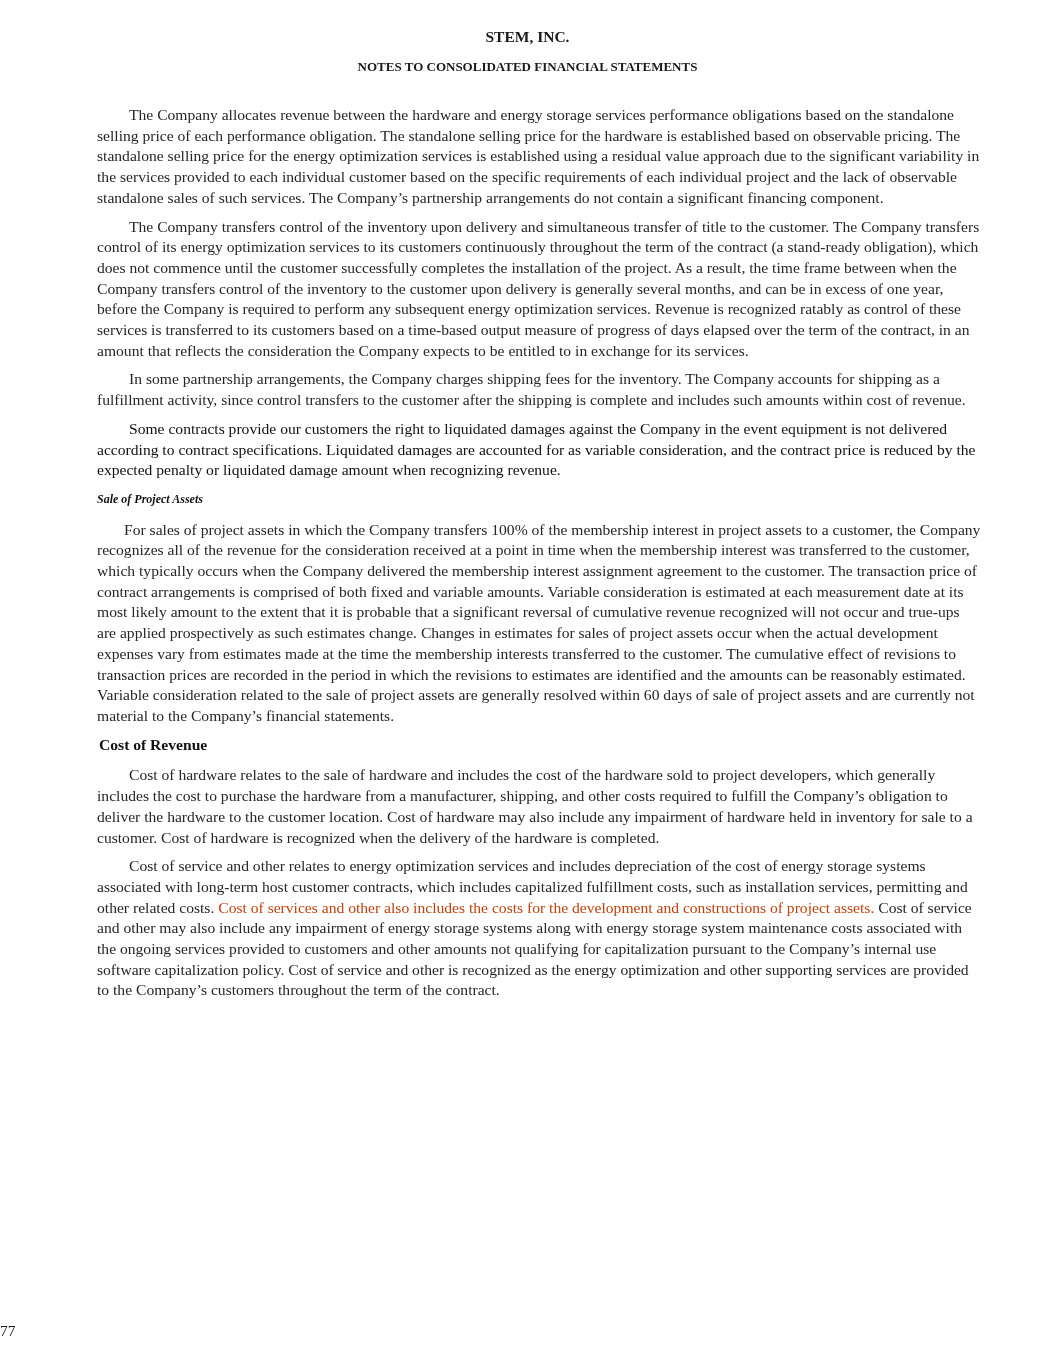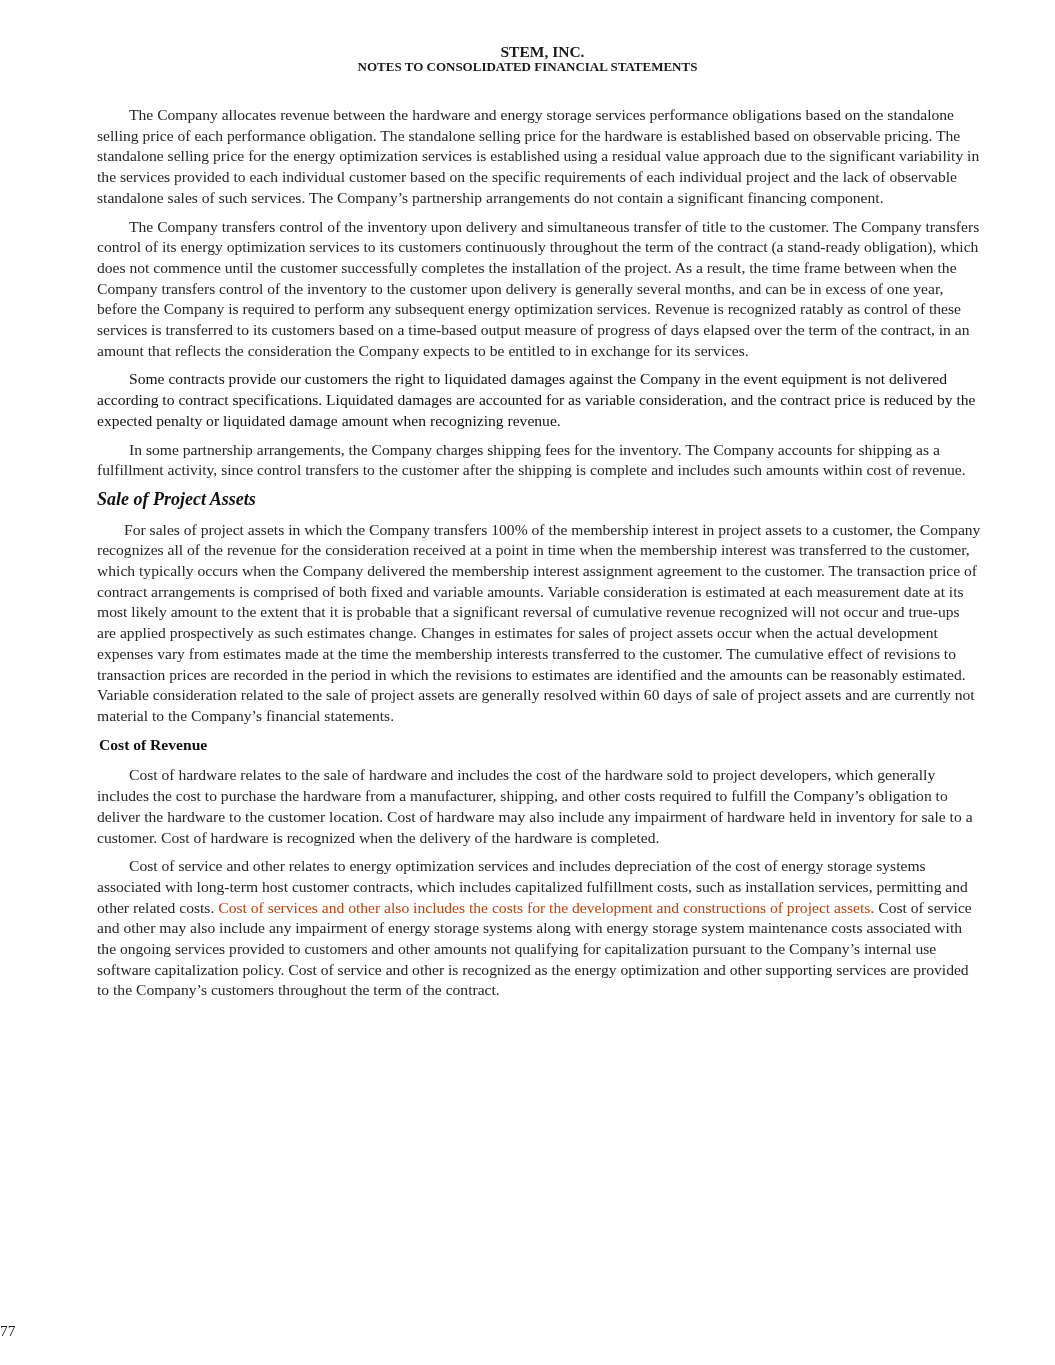--- a/index.html
+++ b/index.html
@@ -22,21 +22,21 @@
       width: 885px;
     }
     .company {
       position: absolute;
       top: 28px;
       left: 0;
       width: 885px;
       text-align: center;
       font-weight: bold;
       font-size: 15.5px;
-      margin: 15px;
+      margin: 0;
     }
     .notes-title {
       position: absolute;
       top: 59px;
       left: 0;
       width: 885px;
       text-align: center;
       font-weight: bold;
       font-size: 13px;
       margin: 0;
@@ -62,21 +62,21 @@
     }
     .heading-bold {
       margin: 0 0 10px 2px;
       font-size: 15.6px;
       line-height: 20.7px;
       font-weight: bold;
       color: #111111;
     }
     .heading-italic {
       margin: 0 0 10px 0;
-      font-size: 18px;
+      font-size: 12px;
       line-height: 20.7px;
       font-weight: bold;
       font-style: italic;
       color: #111111;
     }
     .gray {
       color: #c2410c;
     }
     .page-number {
       position: absolute;
@@ -91,22 +91,22 @@
 </head>
 <body>
 
 <div class="page">
   <h1 class="company">STEM, INC.</h1>
   <h2 class="notes-title">NOTES TO CONSOLIDATED FINANCIAL STATEMENTS</h2>
 
   <div class="content">
     <p class="para">The Company allocates revenue between the hardware and energy storage services performance obligations based on the standalone selling price of each performance obligation. The standalone selling price for the hardware is established based on observable pricing. The standalone selling price for the energy optimization services is established using a residual value approach due to the significant variability in the services provided to each individual customer based on the specific requirements of each individual project and the lack of observable standalone sales of such services. The Company’s partnership arrangements do not contain a significant financing component.</p>
     <p class="para">The Company transfers control of the inventory upon delivery and simultaneous transfer of title to the customer. The Company transfers control of its energy optimization services to its customers continuously throughout the term of the contract (a stand-ready obligation), which does not commence until the customer successfully completes the installation of the project. As a result, the time frame between when the Company transfers control of the inventory to the customer upon delivery is generally several months, and can be in excess of one year, before the Company is required to perform any subsequent energy optimization services. Revenue is recognized ratably as control of these services is transferred to its customers based on a time-based output measure of progress of days elapsed over the term of the contract, in an amount that reflects the consideration the Company expects to be entitled to in exchange for its services.</p>
+    <p class="para">In some partnership arrangements, the Company charges shipping fees for the inventory. The Company accounts for shipping as a fulfillment activity, since control transfers to the customer after the shipping is complete and includes such amounts within cost of revenue.</p>
     <p class="para dark">Some contracts provide our customers the right to liquidated damages against the Company in the event equipment is not delivered according to contract specifications. Liquidated damages are accounted for as variable consideration, and the contract price is reduced by the expected penalty or liquidated damage amount when recognizing revenue.</p>
-    <p class="para">In some partnership arrangements, the Company charges shipping fees for the inventory. The Company accounts for shipping as a fulfillment activity, since control transfers to the customer after the shipping is complete and includes such amounts within cost of revenue.</p>
 
     <div class="heading-italic">Sale of Project Assets</div>
     <p class="para indent-small">For sales of project assets in which the Company transfers 100% of the membership interest in project assets to a customer, the Company recognizes all of the revenue for the consideration received at a point in time when the membership interest was transferred to the customer, which typically occurs when the Company delivered the membership interest assignment agreement to the customer. The transaction price of contract arrangements is comprised of both fixed and variable amounts. Variable consideration is estimated at each measurement date at its most likely amount to the extent that it is probable that a significant reversal of cumulative revenue recognized will not occur and true-ups are applied prospectively as such estimates change. Changes in estimates for sales of project assets occur when the actual development expenses vary from estimates made at the time the membership interests transferred to the customer. The cumulative effect of revisions to transaction prices are recorded in the period in which the revisions to estimates are identified and the amounts can be reasonably estimated. Variable consideration related to the sale of project assets are generally resolved within 60 days of sale of project assets and are currently not material to the Company’s financial statements.</p>
 
     <div class="heading-bold">Cost of Revenue</div>
 
     <p class="para">Cost of hardware relates to the sale of hardware and includes the cost of the hardware sold to project developers, which generally includes the cost to purchase the hardware from a manufacturer, shipping, and other costs required to fulfill the Company’s obligation to deliver the hardware to the customer location. Cost of hardware may also include any impairment of hardware held in inventory for sale to a customer. Cost of hardware is recognized when the delivery of the hardware is completed.</p>
 
     <p class="para"><span>Cost of service and other relates to energy optimization services and includes depreciation of the cost of energy storage systems associated with long-term host customer contracts, which includes capitalized fulfillment costs, such as installation services, permitting and other related costs.</span><span class="gray"> Cost of services and other also includes the costs for the development and constructions of project assets.</span><span> Cost of service and other may also include any impairment of energy storage systems along with energy storage system maintenance costs associated with the ongoing services provided to customers and other amounts not qualifying for capitalization pursuant to the Company’s internal use software capitalization policy. Cost of service and other is recognized as the energy optimization and other supporting services are provided to the Company’s customers throughout the term of the contract.</span></p>
   </div>

